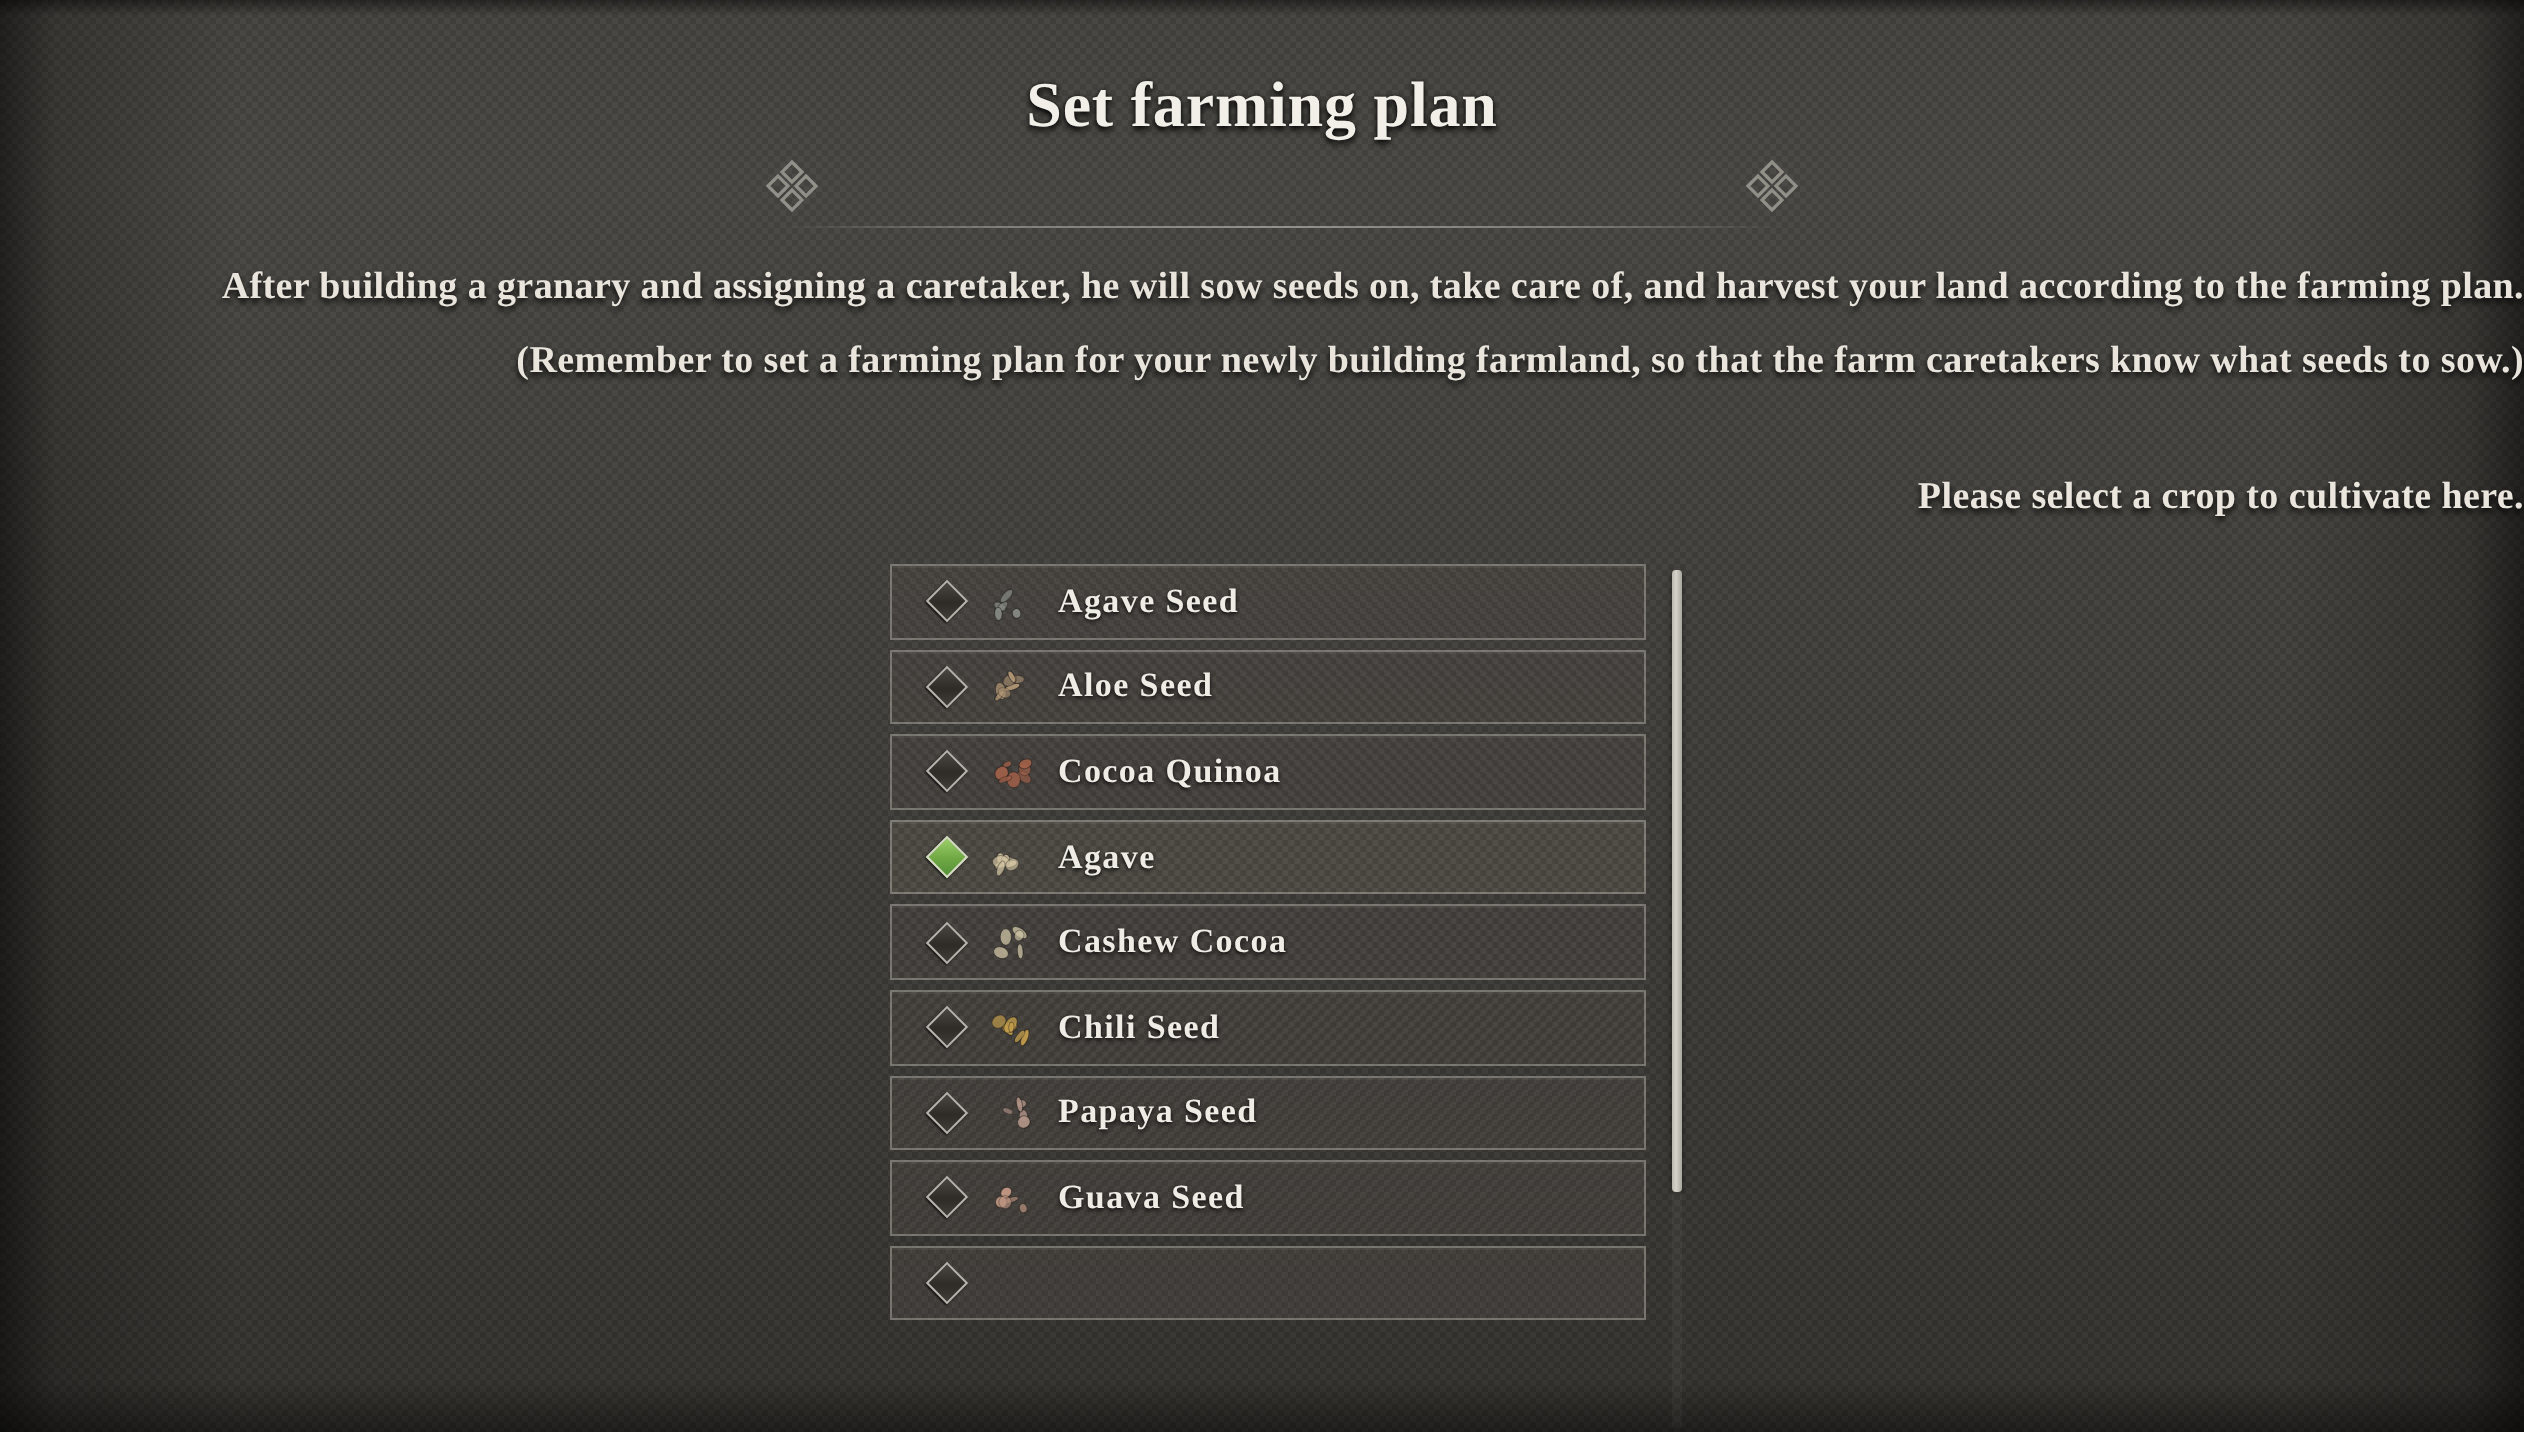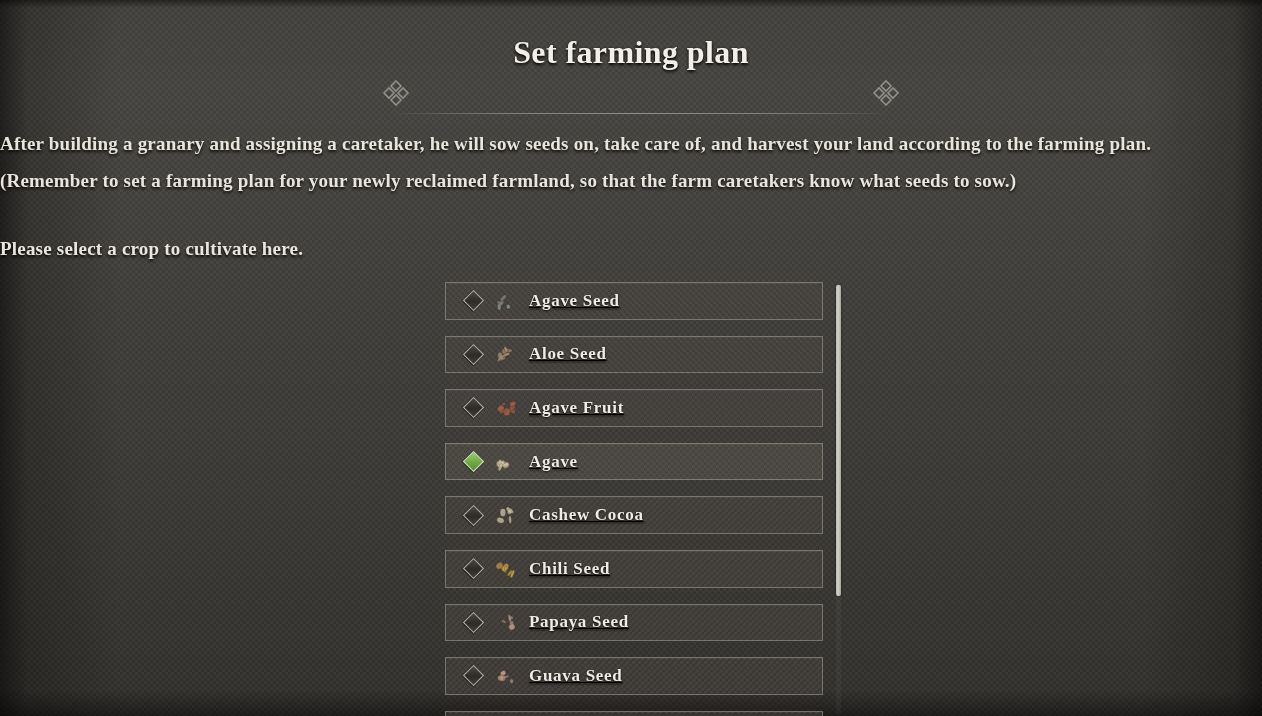--- a/index.html
+++ b/index.html
@@ -108,69 +108,68 @@
        rgba(210,206,198,0.55) 50%,
        rgba(200,196,188,0.45) 78%,
        rgba(200,196,188,0.0) 100%);
   }
 
   
   .desc {
     position: absolute;
     left: 0;
     width: 1262px;
-    text-align: left;
+    text-align: right;
     color: #e9e5dd;
     font-weight: bold;
     font-size: 19px;
     letter-spacing: 0.2px;
     text-shadow: 0 2px 3px rgba(0,0,0,0.9);
   }
   .desc.line1 { top: 133px; }
   .desc.line2 { top: 170px; }
 
   .prompt {
     position: absolute;
     top: 238px;
     left: 0;
     width: 1262px;
-    text-align: left;
+    text-align: right;
     color: #eae6de;
     font-weight: bold;
     font-size: 19px;
     letter-spacing: 0.2px;
     text-shadow: 0 2px 3px rgba(0,0,0,0.9);
   }
 
   
   .list-panel {
     position: absolute;
     left: 445px;
     top: 282px;
     width: 378px;
     height: 434px;
     overflow: hidden;
-    text-decoration: underline;
   }
 
   .crop-row {
     position: relative;
     height: 37.6px;
     margin-bottom: 0px;
     border: 1px solid rgba(196,192,184,0.42);
     background-color: rgba(72,68,63,0.55);
     background-image: repeating-conic-gradient(
        rgba(255,255,255,0.028) 0% 25%,
        rgba(0,0,0,0.05) 0% 50%);
     background-size: 6px 6px;
     display: flex;
     align-items: center;
     box-shadow: inset 0 1px 0 rgba(255,255,255,0.05);
   }
-  .crop-row + .crop-row { margin-top: 16px; }
+  .crop-row + .crop-row { margin-top: 5px; }
 
   .crop-row.selected {
     background-color: rgba(84,80,73,0.62);
   }
 
   
   .diamond {
     position: relative;
     width: 19px;
     height: 19px;
@@ -265,21 +264,21 @@
           <path d="M5 17 L10 12 L15 17 L10 22 Z"></path>
         </g>
       </svg>
     </div>
 
     <div class="title">Set farming plan</div>
     <div class="title-rule"></div>
   </div>
 
   <div class="desc line1">After building a granary and assigning a caretaker, he will sow seeds on, take care of, and harvest your land according to the farming plan.</div>
-  <div class="desc line2">(Remember to set a farming plan for your newly reclaimed farmland, so that the farm caretakers know what seeds to sow.)</div>
+  <div class="desc line2">(Remember to set a farming plan for your newly building farmland, so that the farm caretakers know what seeds to sow.)</div>
 
   <div class="prompt">Please select a crop to cultivate here.</div>
 
   <div class="list-panel" id="crop-list">
       <div class="crop-row">
         <div class="diamond">
           <i></i>
         </div>
         <div class="crop-icon">
           <svg viewBox="0 0 22 20">
@@ -317,21 +316,21 @@
           <svg viewBox="0 0 22 20">
             <ellipse cx="8.6" cy="6.2" rx="2.3" ry="1.4" transform="rotate(156 8.6 6.2)" fill="#a8634a" opacity="0.72" stroke="rgba(0,0,0,0.45)" stroke-width="0.5"></ellipse>
             <ellipse cx="17.1" cy="12.6" rx="3.9" ry="2.4" transform="rotate(36 17.1 12.6)" fill="#a8634a" opacity="0.61" stroke="rgba(0,0,0,0.45)" stroke-width="0.5"></ellipse>
             <ellipse cx="17.4" cy="8.8" rx="3.0" ry="3.1" transform="rotate(106 17.4 8.8)" fill="#a8634a" opacity="0.64" stroke="rgba(0,0,0,0.45)" stroke-width="0.5"></ellipse>
             <ellipse cx="11.8" cy="13.9" rx="4.0" ry="3.4" transform="rotate(90 11.8 13.9)" fill="#a8634a" opacity="0.82" stroke="rgba(0,0,0,0.45)" stroke-width="0.5"></ellipse>
             <ellipse cx="17.7" cy="5.9" rx="2.3" ry="3.3" transform="rotate(69 17.7 5.9)" fill="#a8634a" opacity="0.90" stroke="rgba(0,0,0,0.45)" stroke-width="0.5"></ellipse>
             <ellipse cx="5.8" cy="10.6" rx="3.6" ry="3.2" transform="rotate(127 5.8 10.6)" fill="#a8634a" opacity="0.91" stroke="rgba(0,0,0,0.45)" stroke-width="0.5"></ellipse>
             <ellipse cx="7.6" cy="13.7" rx="3.5" ry="1.3" transform="rotate(159 7.6 13.7)" fill="#a8634a" opacity="0.71" stroke="rgba(0,0,0,0.45)" stroke-width="0.5"></ellipse>
           </svg>
         </div>
-        <span class="crop-label">Agave Fruit</span>
+        <span class="crop-label">Cocoa Quinoa</span>
       </div>
       <div class="crop-row selected">
         <div class="diamond on">
           <i></i>
         </div>
         <div class="crop-icon">
           <svg viewBox="0 0 22 20">
             <ellipse cx="5.6" cy="10.9" rx="3.5" ry="2.1" transform="rotate(77 5.6 10.9)" fill="#d8c9a6" opacity="0.87" stroke="rgba(0,0,0,0.45)" stroke-width="0.5"></ellipse>
             <ellipse cx="4.1" cy="14.0" rx="1.7" ry="1.6" transform="rotate(157 4.1 14.0)" fill="#d8c9a6" opacity="0.72" stroke="rgba(0,0,0,0.45)" stroke-width="0.5"></ellipse>
             <ellipse cx="9.6" cy="11.7" rx="3.7" ry="2.2" transform="rotate(10 9.6 11.7)" fill="#d8c9a6" opacity="0.64" stroke="rgba(0,0,0,0.45)" stroke-width="0.5"></ellipse>

